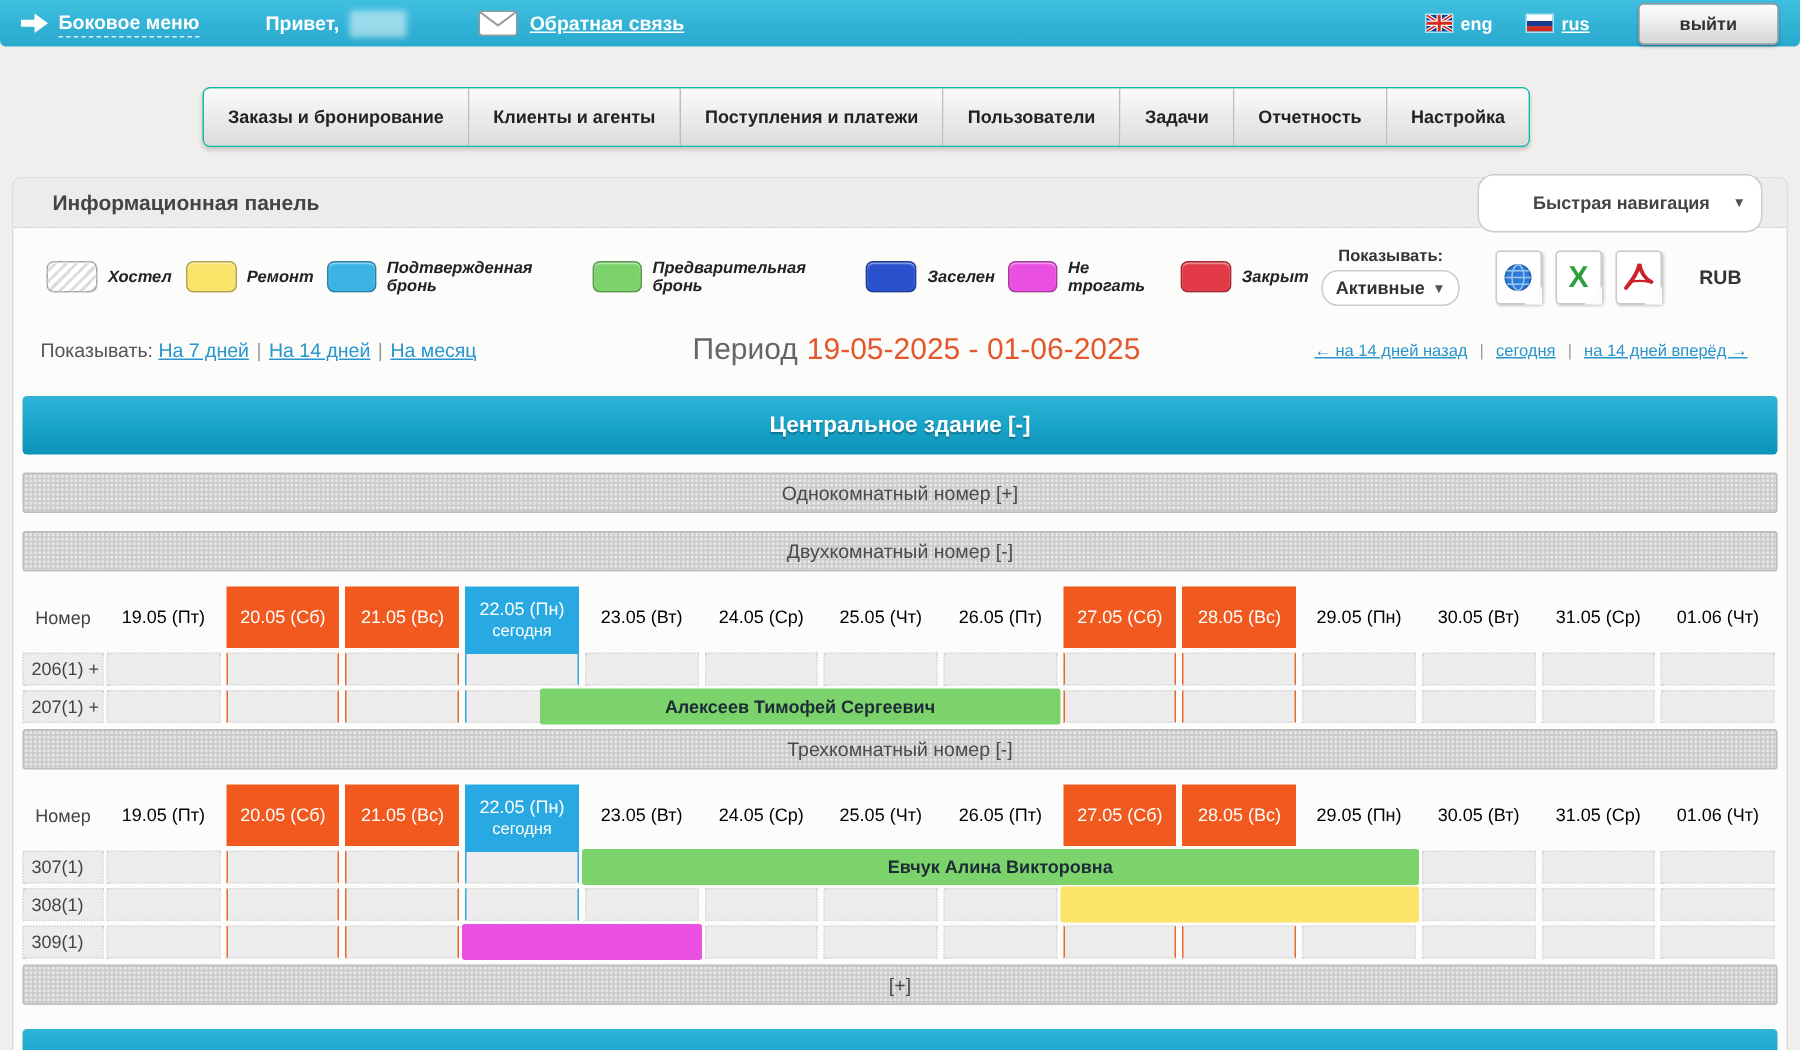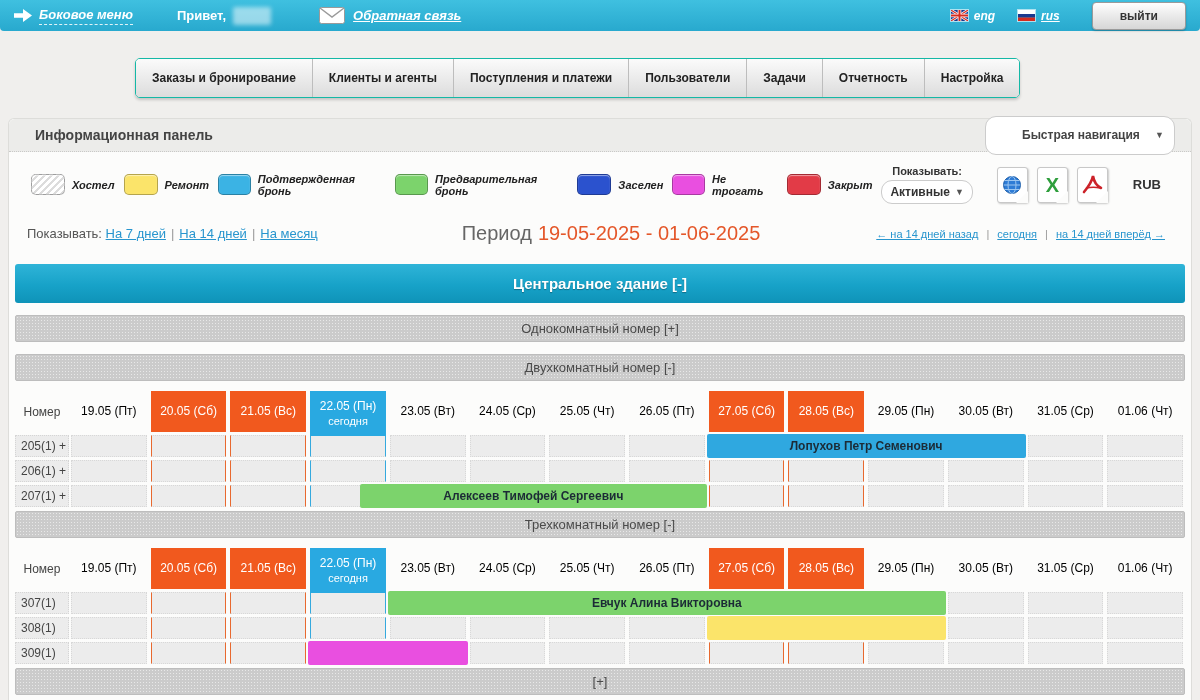--- a/index.html
+++ b/index.html
@@ -10,21 +10,21 @@
     font-family:"Liberation Sans", sans-serif;
     color:#333;
   }
   
   .topbar {
     height:31px; display:flex; align-items:center;
     background:linear-gradient(#3FC0E0,#28A9CE);
     padding:0 14px; color:#fff;
     border-radius:0 0 4px 4px;
   }
-  .topbar a { color:#fff; text-decoration:none; cursor:pointer;font-style:italic; }
+  .topbar a { color:#fff; text-decoration:none; cursor:pointer; }
   .side-menu { font-weight:bold; font-size:13px; margin-left:7px;
     border-bottom:1px dashed rgba(255,255,255,.85); padding-bottom:2px; }
   .greeting { font-weight:bold; font-size:13px; margin-left:44px; }
   .blur-box { width:38px; height:18px; margin-left:7px; border-radius:2px;
     background:rgba(255,255,255,.5); filter:blur(2px); }
   .env-icon { margin-left:48px; display:flex; }
   .feedback { font-weight:bold; font-size:13px; margin-left:8px;
     text-decoration:underline !important; }
   .top-right { margin-left:auto; display:flex; align-items:center; }
   .flag { display:flex; margin-right:5px; border:1px solid rgba(255,255,255,.6); }
@@ -311,40 +311,20 @@
           </div>
           <div class="g-day normal">
             <div>31.05 (Ср)</div>
           </div>
           <div class="g-day normal">
             <div>01.06 (Чт)</div>
           </div>
         </div>
       </div>
       <div class="g-row">
-        <div class="g-label">205(1) +</div>
-        <div class="g-cells">
-          <div class="g-cell normal"></div>
-          <div class="g-cell weekend"></div>
-          <div class="g-cell weekend"></div>
-          <div class="g-cell today"></div>
-          <div class="g-cell normal"></div>
-          <div class="g-cell normal"></div>
-          <div class="g-cell normal"></div>
-          <div class="g-cell normal"></div>
-          <div class="g-cell weekend"></div>
-          <div class="g-cell weekend"></div>
-          <div class="g-cell normal"></div>
-          <div class="g-cell normal"></div>
-          <div class="g-cell normal"></div>
-          <div class="g-cell normal"></div>
-          <div class="g-bar" style="left: 57.1429%; width: 28.5714%; background: rgb(47, 168, 224);">Лопухов Петр Семенович</div>
-        </div>
-      </div>
-      <div class="g-row">
         <div class="g-label">206(1) +</div>
         <div class="g-cells">
           <div class="g-cell normal"></div>
           <div class="g-cell weekend"></div>
           <div class="g-cell weekend"></div>
           <div class="g-cell today"></div>
           <div class="g-cell normal"></div>
           <div class="g-cell normal"></div>
           <div class="g-cell normal"></div>
           <div class="g-cell normal"></div>

